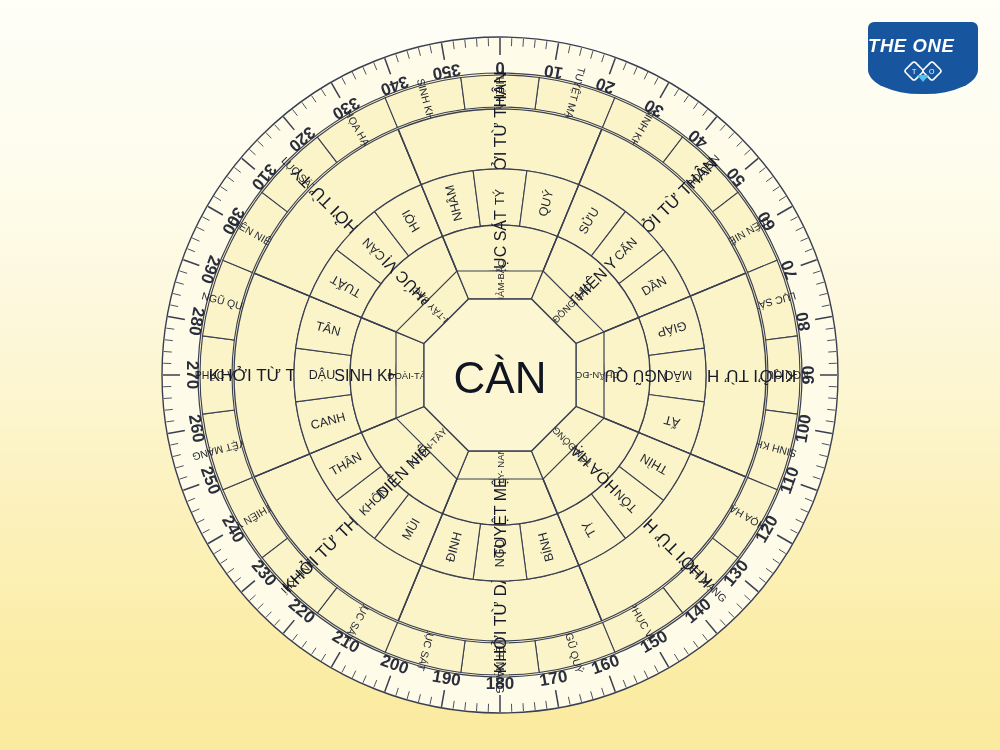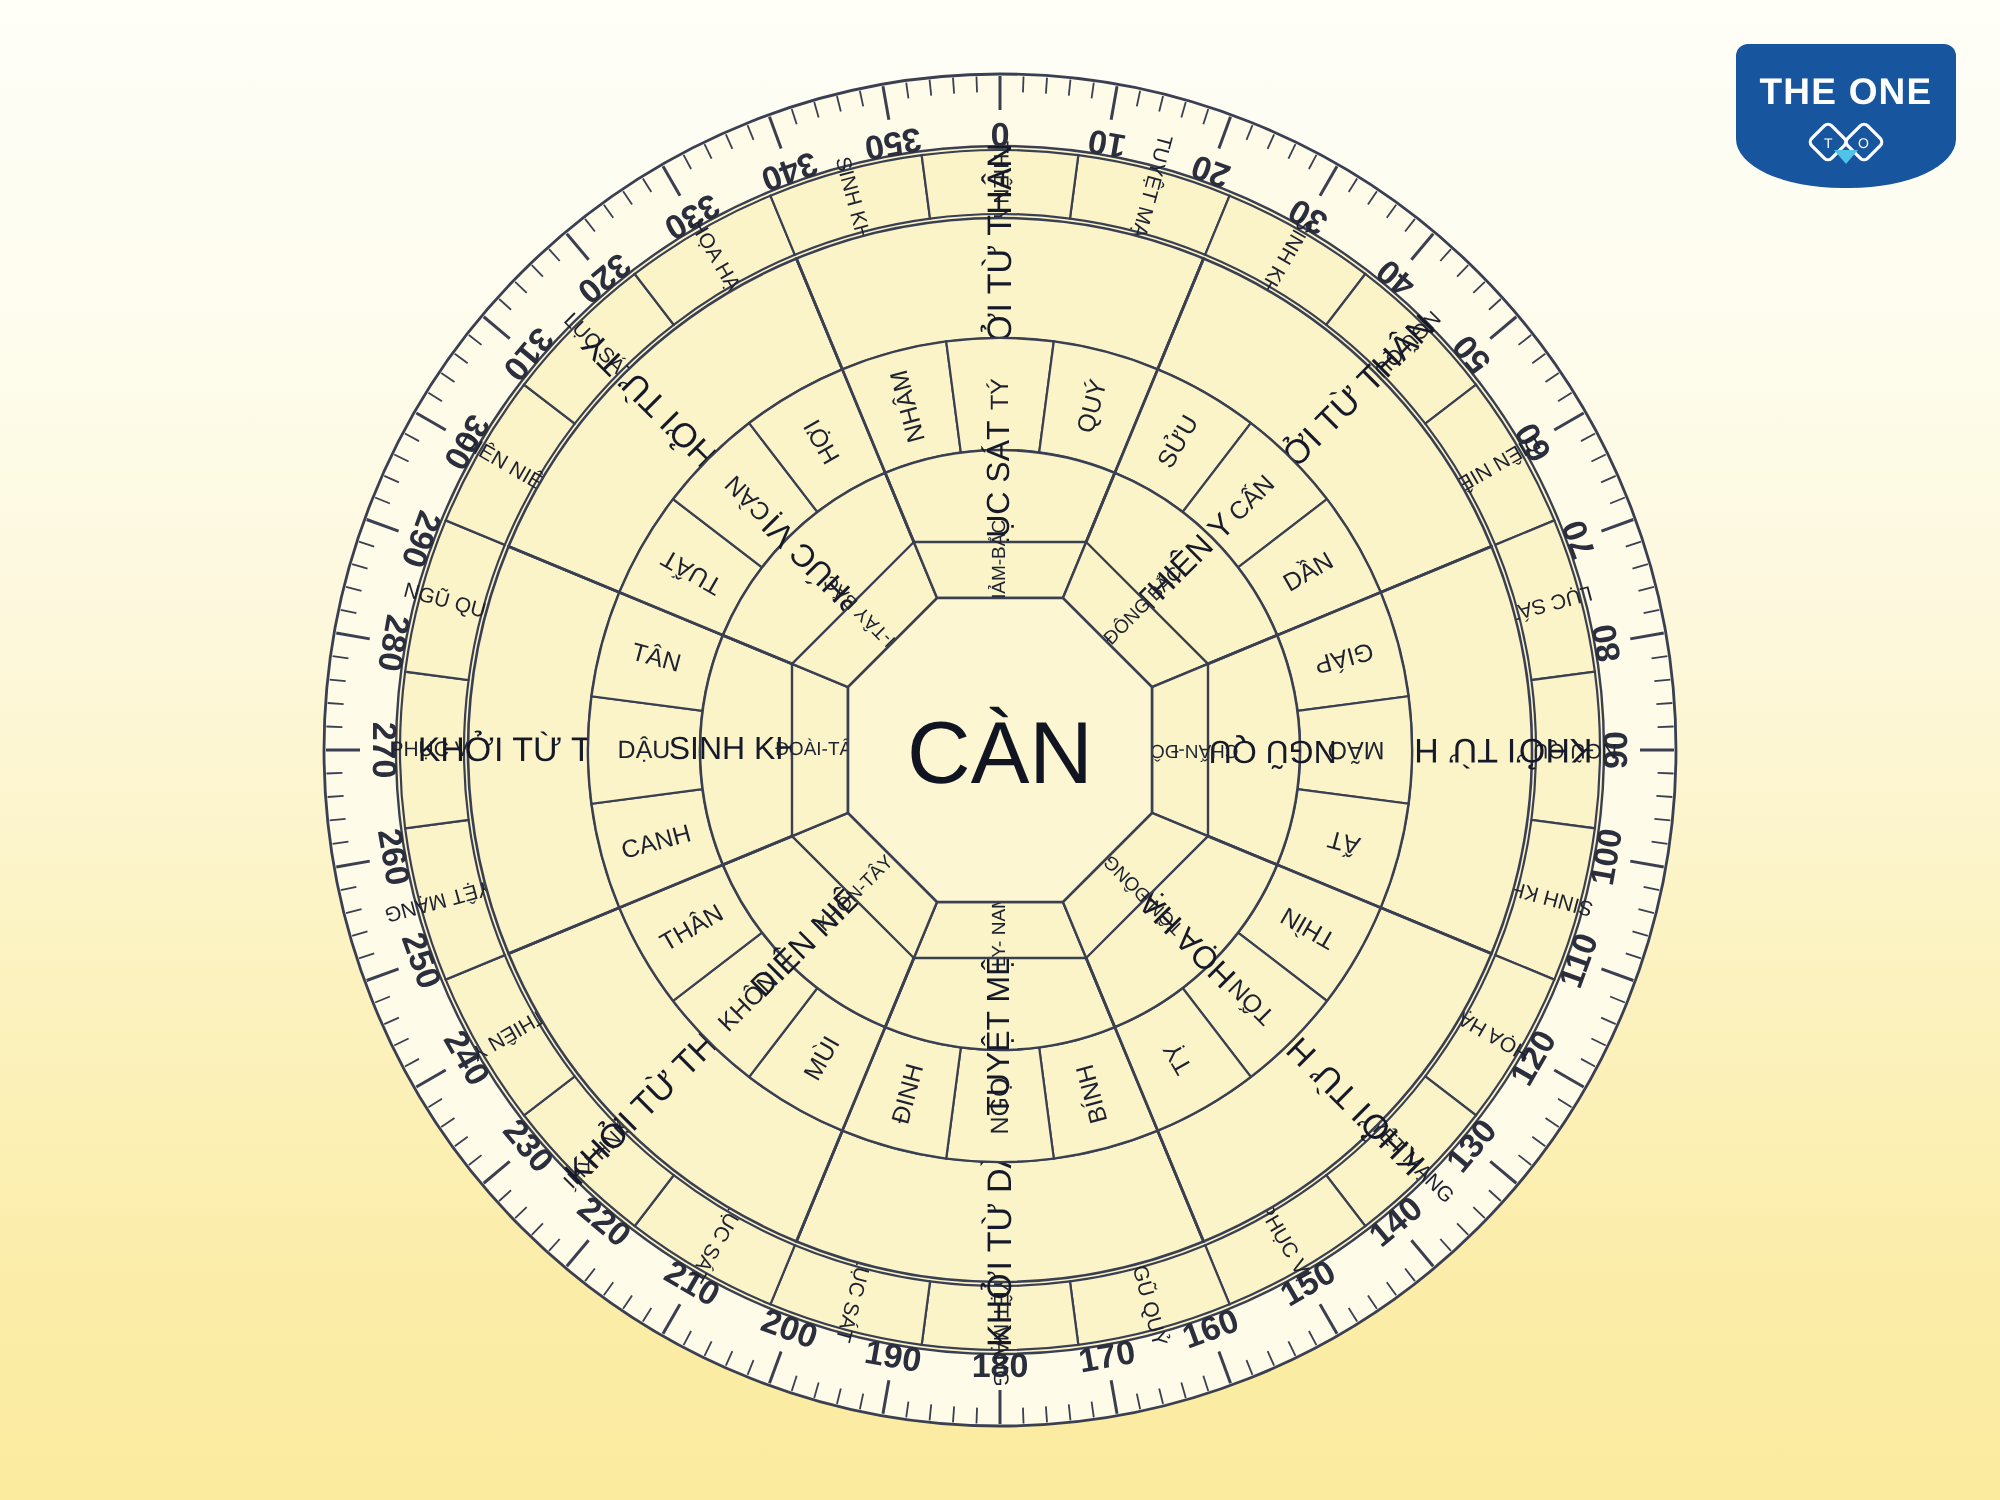--- a/index.html
+++ b/index.html
@@ -13,23 +13,24 @@
   svg{display:block;}
   .logo{
     position:absolute;right:22px;top:22px;width:110px;height:72px;
   }
   .logo-shield{
     position:absolute;left:0;top:0;width:110px;height:72px;
     background:#17559e;
     border-radius:6px 6px 48% 48%/6px 6px 34% 34%;
   }
   .logo-text{
-    position:absolute;left:0;top:13px;width:110px;text-align:center;
+    position:absolute;left:0;top:13px;width:110px;text-align:left;
     color:#ffffff;font-size:18.5px;font-weight:bold;letter-spacing:.6px;
     font-family:"Liberation Sans", sans-serif;
+    font-style:italic;
   }
   .logo-mark{position:absolute;left:35px;top:38px;width:40px;height:22px;}
 </style>
 </head>
 <body>
 
 <div id="stage">
   <svg id="compass" width="1000" height="750" viewBox="0 0 1000 750">
       <g>
         <circle cx="500" cy="375" r="338" fill="#fefbe8" stroke="#3a3f52" stroke-width="1.4"></circle>

